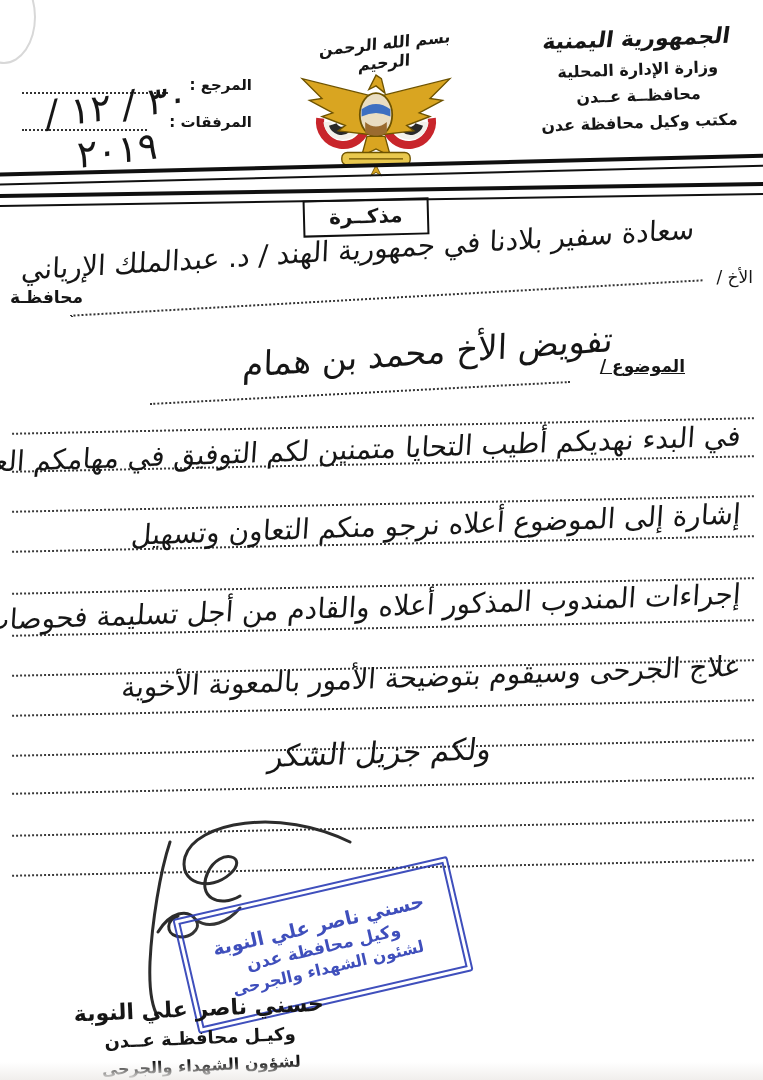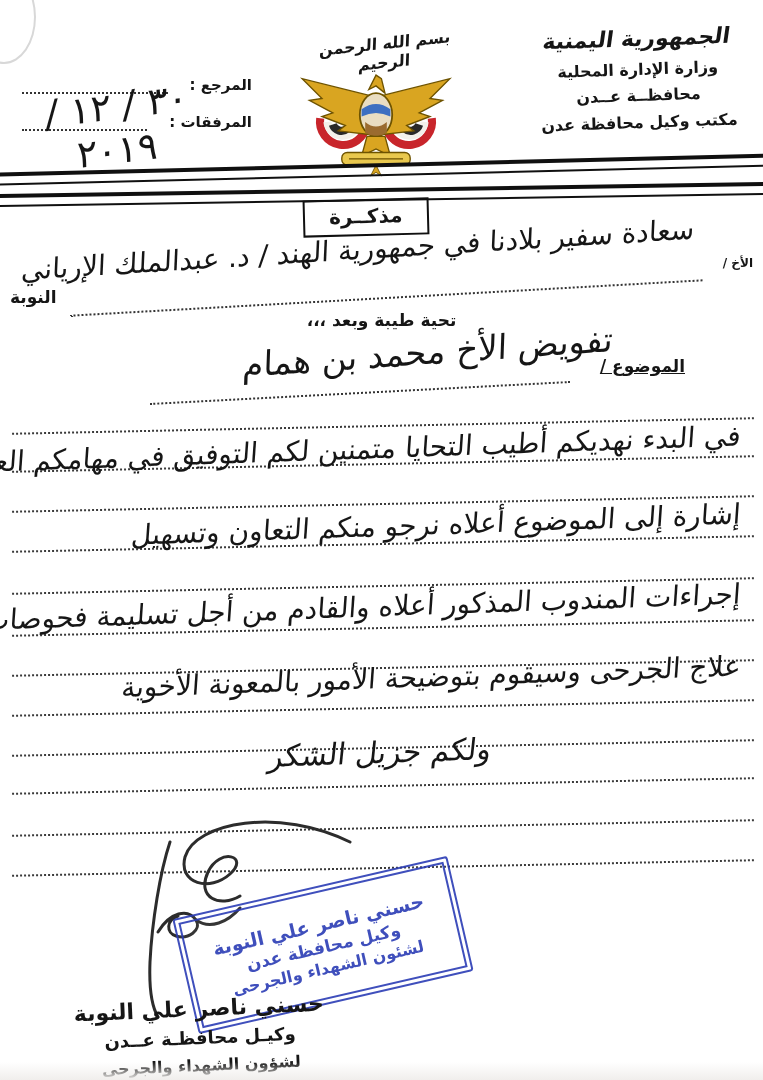--- a/index.html
+++ b/index.html
@@ -36,21 +36,21 @@
   
   .rule{position:absolute;left:-6px;width:780px;height:7px;border-top:4px solid #101010;border-bottom:2px solid #101010;}
   .rule-a{top:163px;transform:rotate(-1.4deg);}
   .rule-b{top:188px;transform:rotate(-0.9deg);}
 
   
   .memo-box{position:absolute;left:303px;top:199px;border:2.5px solid #101010;padding:3px 24px 6px;transform:rotate(-1.5deg);}
   .memo-box span{font-size:20px;font-weight:bold;letter-spacing:2px;}
 
   
-  .recipient-label{position:absolute;right:10px;top:256px;font-size:12px;font-weight:bold;}
+  .recipient-label{position:absolute;right:10px;top:267px;font-size:17px;font-weight:normal;}
   .recipient-hand{position:absolute;right:68px;left:60px;top:232px;font-size:28px;text-align:center;transform:rotate(-3.5deg) skewX(-6deg);white-space:nowrap;}
   .recipient-dots{position:absolute;right:60px;left:70px;top:297px;border-bottom:2px dotted #333;transform:rotate(-3.2deg);}
   .honorific{position:absolute;left:10px;top:287px;font-size:17px;font-weight:bold;}
   .greeting{position:absolute;left:0;right:0;top:310px;text-align:center;font-size:17px;font-weight:bold;}
 
   
   .subject-label{position:absolute;right:78px;top:356px;font-size:17px;font-weight:bold;text-decoration:underline;}
   .subject-hand{position:absolute;right:150px;top:332px;font-size:34px;transform:rotate(-4deg) skewX(-6deg);white-space:nowrap;}
   .subject-dots{position:absolute;left:150px;width:420px;top:392px;border-bottom:2px dotted #333;transform:rotate(-3deg);}
 
@@ -142,22 +142,21 @@
   <div class="rule rule-a"></div>
   <div class="rule rule-b"></div>
 
   <div class="memo-box">
     <span>مذكــرة</span>
   </div>
 
   <div class="recipient-label">الأخ /</div>
   <div class="recipient-hand">سعادة سفير بلادنا في جمهورية الهند / د. عبدالملك الإرياني</div>
   <div class="recipient-dots"></div>
-  <div class="honorific">النوبة</div>
-  <div class="greeting">تحية طيبة وبعد ،،،</div>
+  <div class="honorific">محافظـة</div>
 
   <div class="subject-label">الموضوع /</div>
   <div class="subject-hand">تفويض الأخ محمد بن همام</div>
   <div class="subject-dots"></div>
 
   <div>
     <div class="ruled-line" style="top:425px"></div>
     <div class="ruled-line" style="top:463px"></div>
     <div class="ruled-line" style="top:503px"></div>
     <div class="ruled-line" style="top:543px"></div>

